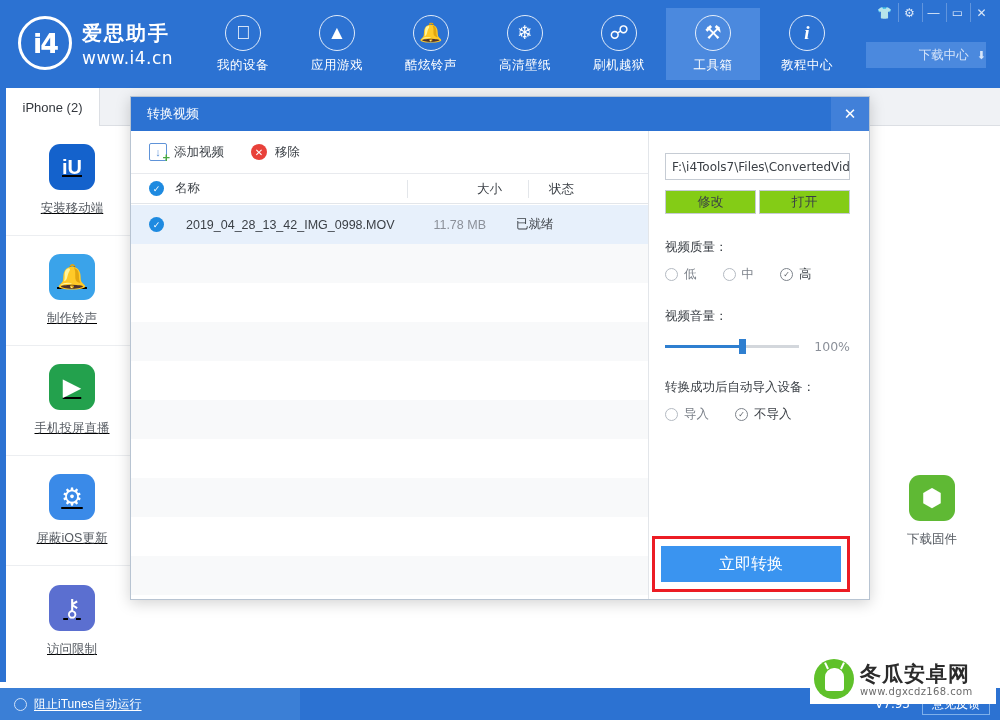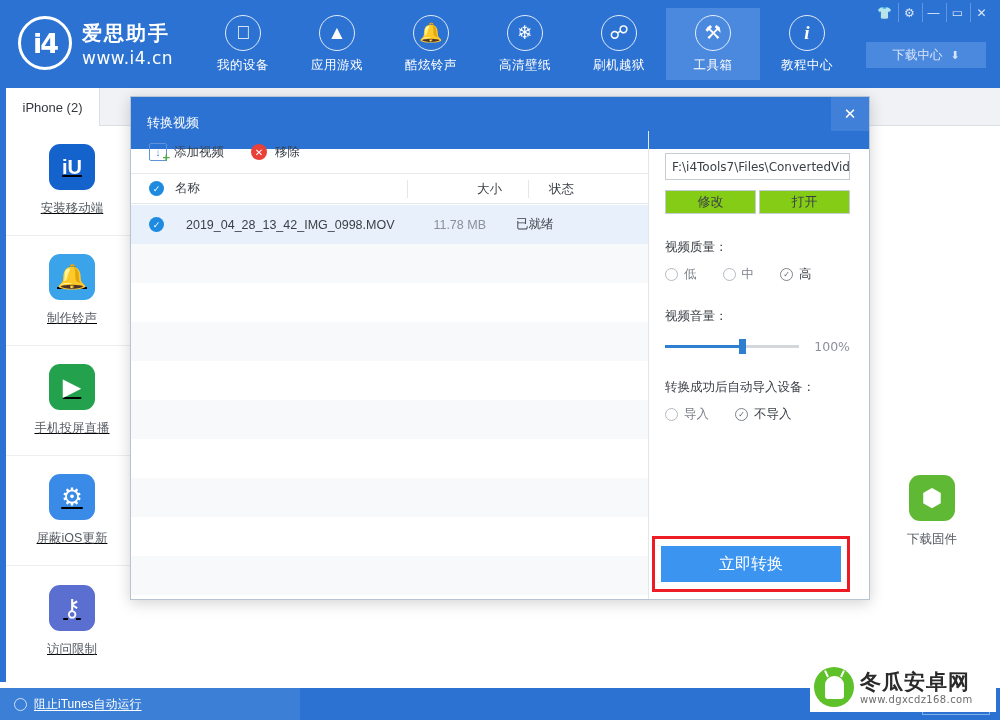--- a/index.html
+++ b/index.html
@@ -45,21 +45,21 @@
   .wbtn {
     width: 22px; height: 19px; margin-left: 2px; color: #dce8f8;
     display: flex; align-items: center; justify-content: center;
     font-size: 12px; cursor: pointer;
   }
   .wbtn.sep { border-left: 1px solid rgba(255,255,255,.25); }
 
   .dl-center {
     position: absolute; right: 14px; top: 42px; width: 120px; height: 26px;
     background: #4b89de; color: #d8e6fa; font-size: 12.5px;
-    display: flex; align-items: center; justify-content: center; cursor: pointer;
+    display: flex; align-items: center; justify-content: flex-end; cursor: pointer;
   }
   .dl-center .dlico { margin-left: 8px; font-size: 11px; }
 
   
   .tabstrip {
     position: absolute; left: 0; top: 88px; width: 1000px; height: 38px;
     background: #f0f2f5; border-bottom: 1px solid #dcdfe4;
   }
   .dev-tab {
     position: absolute; left: 6px; top: 0; width: 94px; height: 38px;
@@ -88,21 +88,21 @@
   }
   .tile-lbl { margin-top: 10px; font-size: 12.5px; color: #555a61; }
 
   
   .modal {
     position: absolute; left: 130px; top: 96px; width: 740px; height: 504px;
     background: #fff; border: 1px solid #b8c4d2;
     box-shadow: 0 3px 14px rgba(0,0,0,.18);
   }
   .modal-title {
-    height: 52px; background: #2c72d2; color: #fff; font-size: 13px;
+    height: 34px; background: #2c72d2; color: #fff; font-size: 13px;
     display: flex; align-items: center; padding-left: 16px; position: relative;
   }
   .modal-close {
     position: absolute; right: 0; top: 0; width: 38px; height: 34px;
     background: #4180d9; display: flex; align-items: center; justify-content: center;
     color: #fff; font-size: 15px; cursor: pointer;
   }
   .modal-body { position: absolute; left: 0; top: 34px; width: 738px; height: 468px; display: flex; }
 
   .mleft { width: 518px; height: 468px; border-right: 1px solid #e3e6ea; position: relative; }
@@ -189,21 +189,21 @@
   .sb-right { margin-left: auto; display: flex; align-items: center; margin-right: 10px; }
   .sb-ver { font-size: 12px; margin-right: 12px; font-family: "DejaVu Sans", sans-serif; }
   .sb-fb {
     border: 1px solid #7fb0ea; height: 22px; padding: 0 9px; font-size: 12px;
     display: flex; align-items: center; cursor: pointer;
   }
   .sb-strip { position: absolute; left: 0; bottom: 0; width: 300px; height: 32px; background: #3b7fd6; }
 
   
   .watermark {
-    position: absolute; right: 4px; bottom: 8px; width: 186px; height: 50px;
+    position: absolute; right: 4px; bottom: 16px; width: 186px; height: 50px;
     display: flex; align-items: center; background: #fff; padding-left: 4px;
   }
   .wm-badge {
     width: 40px; height: 40px; border-radius: 50%; background: #5fc12a; flex: none;
     display: flex; align-items: center; justify-content: center; position: relative;
   }
   .wm-robot { width: 19px; height: 23px; background: #fff; border-radius: 9px 9px 3px 3px; position: relative; }
   .wm-robot:before, .wm-robot:after {
     content: ""; position: absolute; top: -6px; width: 2px; height: 7px; background: #fff;
     transform-origin: bottom;

